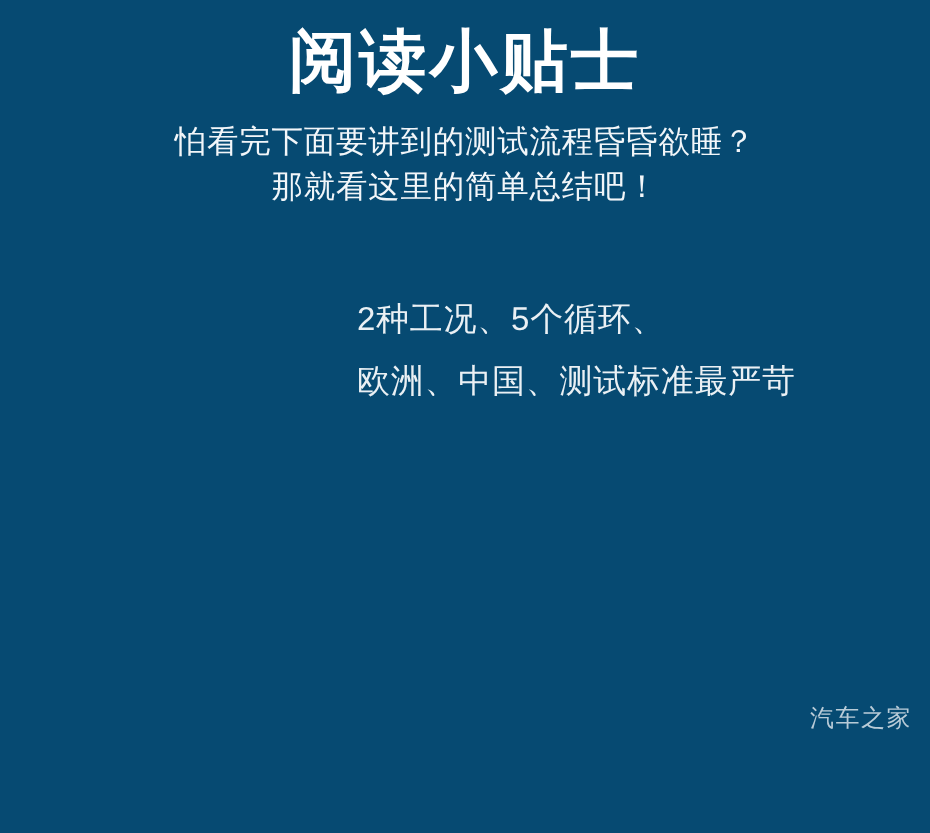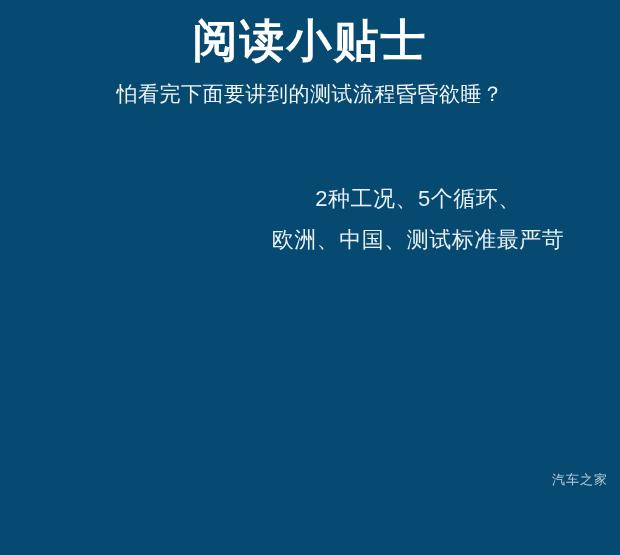--- a/index.html
+++ b/index.html
@@ -72,56 +72,56 @@
     width: 104px;
     font-size: 22px;
     line-height: 34px;
     font-weight: 700;
     color: #ffffff;
     white-space: nowrap;
   }
   .row-lines {
     position: absolute;
     left: 238px;
-    top: 0;
+    top: 14px;
     width: 360px;
-    text-align: center;
   }
   .row-line {
     display: block;
     font-size: 22px;
     line-height: 41px;
     font-weight: 400;
     color: #eaf0f4;
     white-space: nowrap;
     letter-spacing: 0.5px;
   }
 
   
   .watermark {
     position: absolute;
     right: 12px;
     bottom: 7px;
-    font-size: 13px;
+    font-size: 16px;
     line-height: 14px;
     font-weight: 400;
     color: #c8d6e0;
     letter-spacing: 1px;
     opacity: 0.92;
   }
 </style>
 </head>
 <body>
 
 <div class="poster">
 
   <div class="header">
     <h1 class="title">阅读小贴士</h1>
     <p class="subtitle">
       <span class="subtitle-line">怕看完下面要讲到的测试流程昏昏欲睡？</span>
+      <span class="subtitle-line">那就看这里的简单总结吧！</span>
     </p>
   </div>
 
   <div class="summary">
 
     <div class="row">
       <div class="row-lines">
         <span class="row-line">2种工况、5个循环、</span>
         <span class="row-line">欧洲、中国、测试标准最严苛</span>
       </div>

